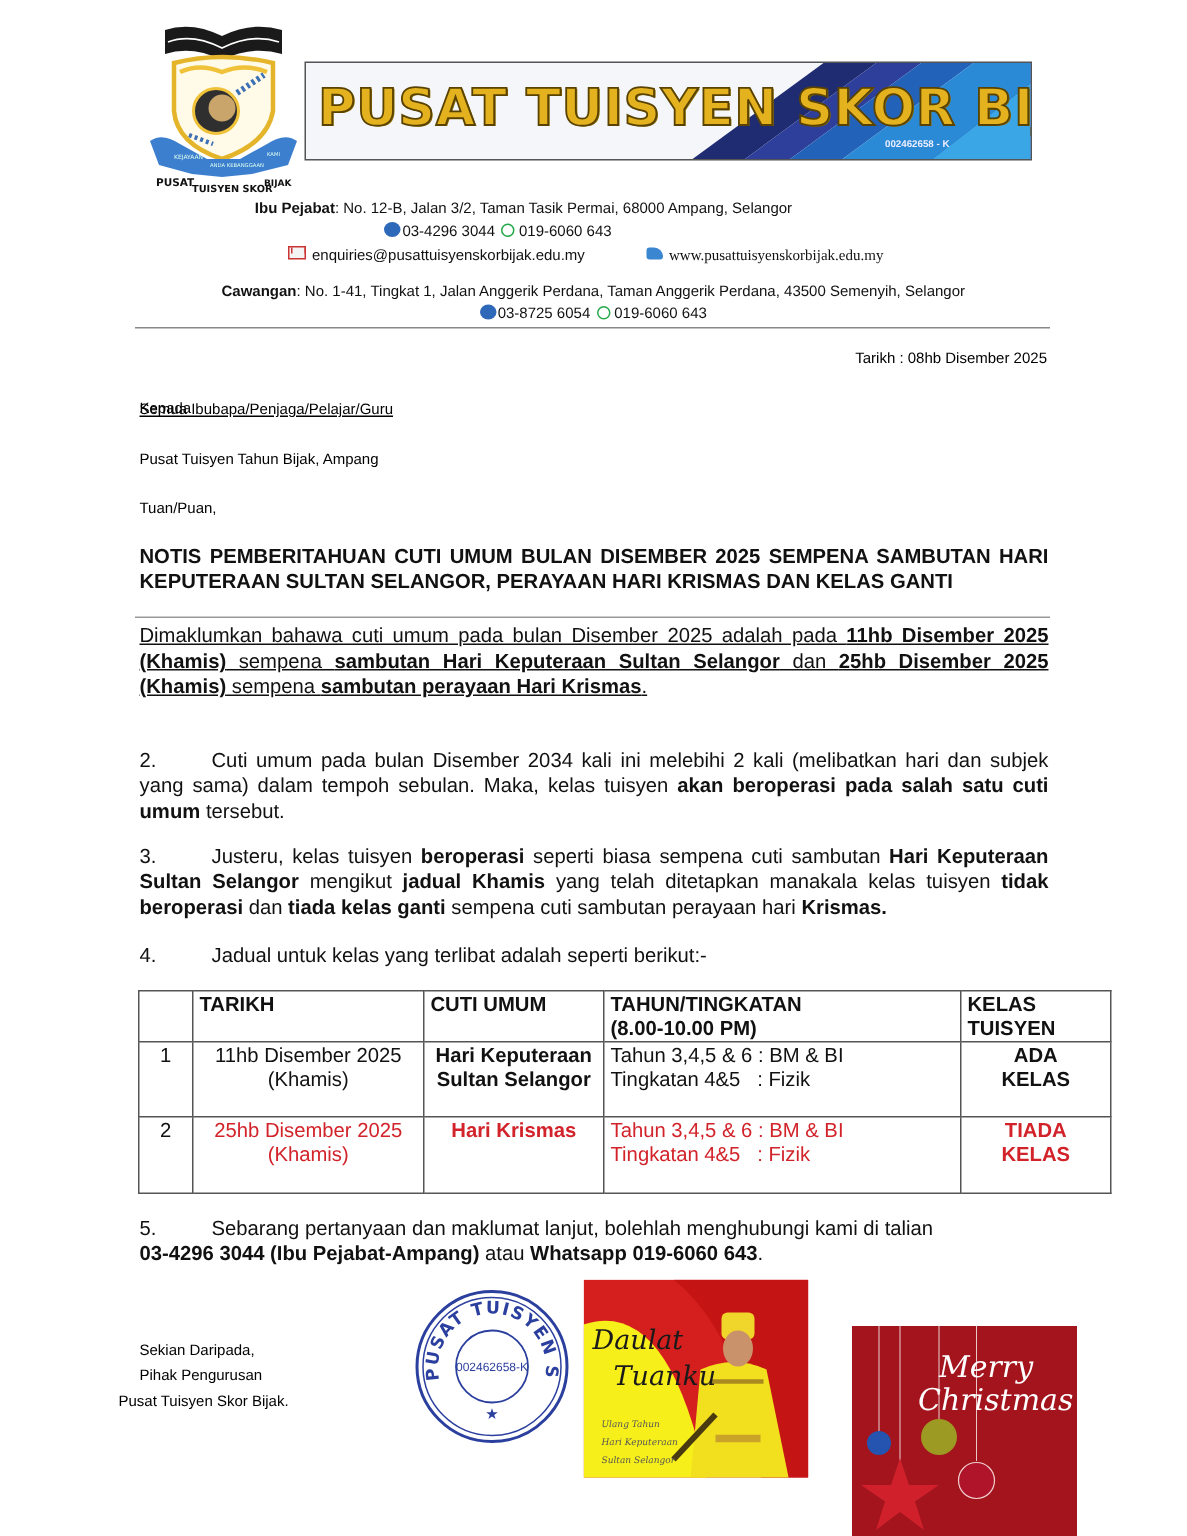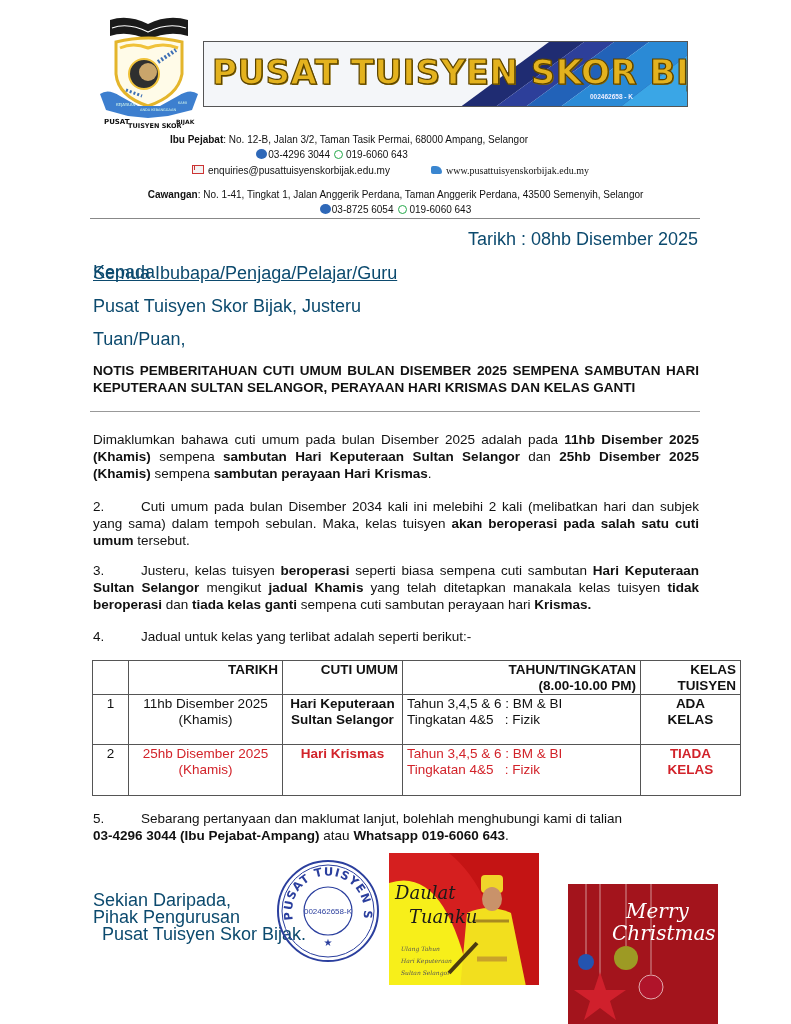--- a/index.html
+++ b/index.html
@@ -15,30 +15,30 @@
   
   .hdr { font-size:10px; color:#111; white-space:nowrap; text-align:center; line-height:13px; }
   .hdr b { font-weight:bold; }
   .ico-phone { display:inline-block; width:11px; height:10px; border-radius:50%; background:#2e68b8; vertical-align:-1px; margin-right:1px; }
   .ico-wa { display:inline-block; width:9px; height:9px; border-radius:50%; border:1.5px solid #25a84a; vertical-align:-1px; margin:0 3px 0 4px; box-sizing:border-box; }
   .ico-mail { display:inline-block; width:12px; height:9px; background:#f3f3f3; border:1px solid #c33; box-sizing:border-box; vertical-align:0; margin-right:4px; position:relative; }
   .ico-mail:after { content:""; position:absolute; left:1px; top:0; width:8px; height:4px; border-left:1.5px solid #c33; border-right:1.5px solid #c33; transform:skewX(0); }
   .ico-web { display:inline-block; width:11px; height:8px; background:#3a86d0; border-radius:2px 6px 2px 2px; vertical-align:0; margin-right:4px; }
   #hr1 { left:90px; top:218px; width:610px; height:0; border-top:1.5px solid #888; }
   
-  .txt { font-size:18px; line-height:17px; color:#0c4a6e; }
+  .txt { font-size:10px; line-height:17px; color:#000000; }
   .para { left:93px; width:606px; text-align:justify; font-size:13.5px; line-height:17px; }
   .para b { font-weight:bold; }
   .num { display:inline-block; width:48px; }
   #title-notice { left:93px; top:362px; width:606px; font-weight:bold; font-size:13.5px; line-height:17px; text-align:justify; text-align-last:left; }
   #hr2 { left:90px; top:411px; width:610px; border-top:1.5px solid #999; }
   
   #sched { position:absolute; left:92px; top:660px; border-collapse:collapse; font-size:13.5px; line-height:16px; }
   #sched td, #sched th { border:1px solid #555; vertical-align:top; padding:1px 4px 0 4px; }
-  #sched th { font-weight:bold; text-align:right; }
+  #sched th { font-weight:bold; text-align:left; }
   .red { color:#d2232a; }
   .c { text-align:center; }
   .bold { font-weight:bold; }
   
   #stamp { left:275px; top:858px; width:106px; height:106px; }
   #royal { left:389px; top:853px; width:150px; height:132px; overflow:hidden; }
   #xmas { left:568px; top:853px; width:150px; height:148px; overflow:hidden;margin-top:31px; }
 </style>
 </head>
 <body>
@@ -96,27 +96,27 @@
 </div>
 <div class="abs hdr" style="left:0; width:791px; top:203px;">
   <span class="ico-phone"></span><span>03-8725 6054</span><span class="ico-wa"></span><span>019-6060 643</span>
 </div>
 <div class="abs" id="hr1"></div>
 
 <div class="abs txt" style="right:93px; top:231px;">Tarikh  : 08hb Disember 2025</div>
 
 <div class="abs txt" style="left:93px; top:264px;">Kepada</div>
 <div class="abs txt" style="left:93px; top:265px;text-decoration:underline;">Semua Ibubapa/Penjaga/Pelajar/Guru</div>
-<div class="abs txt" style="left:93px; top:298px;">Pusat Tuisyen Skor Bijak, Justeru</div>
+<div class="abs txt" style="left:93px; top:298px;">Pusat Tuisyen Tahun Bijak, Ampang</div>
 <div class="abs txt" style="left:93px; top:331px;">Tuan/Puan,</div>
 
 <div class="abs" id="title-notice">NOTIS PEMBERITAHUAN CUTI UMUM BULAN DISEMBER 2025 SEMPENA SAMBUTAN HARI KEPUTERAAN SULTAN SELANGOR, PERAYAAN HARI KRISMAS DAN KELAS GANTI</div>
 <div class="abs" id="hr2"></div>
 
-<div class="abs para" style="top:431px;">
+<div class="abs para" style="top:415px;text-decoration:underline;">
   <span>Dimaklumkan bahawa cuti umum pada bulan Disember 2025 adalah pada </span><b>11hb Disember 2025 (Khamis)</b><span> sempena </span><b>sambutan Hari Keputeraan Sultan Selangor</b><span> dan </span><b>25hb Disember 2025 (Khamis)</b><span> sempena </span><b>sambutan perayaan Hari Krismas</b><span>.</span>
 </div>
 
 <div class="abs para" style="top:498px;">
   <span class="num">2.</span><span>Cuti umum pada bulan Disember 2034 kali ini melebihi 2 kali (melibatkan hari dan subjek yang sama) dalam tempoh sebulan. Maka, kelas tuisyen </span><b>akan beroperasi pada salah satu cuti umum</b><span> tersebut.</span>
 </div>
 
 <div class="abs para" style="top:562px;">
   <span class="num">3.</span><span>Justeru, kelas tuisyen </span><b>beroperasi</b><span> seperti biasa sempena cuti sambutan </span><b>Hari Keputeraan Sultan Selangor</b><span> mengikut </span><b>jadual Khamis</b><span> yang telah ditetapkan manakala kelas tuisyen </span><b>tidak beroperasi</b><span> dan </span><b>tiada kelas ganti</b><span> sempena cuti sambutan perayaan hari </span><b>Krismas.</b>
 </div>
@@ -188,21 +188,21 @@
 </tbody>
   </table>
 
 <div class="abs para" style="top:810px;">
   <div><span class="num">5.</span><span>Sebarang pertanyaan dan maklumat lanjut, bolehlah menghubungi kami di talian</span></div>
   <div><b>03-4296 3044 (Ibu Pejabat-Ampang)</b><span> atau </span><b>Whatsapp 019-6060 643</b><span>.</span></div>
 </div>
 
 <div class="abs txt" style="left:93px; top:876px;margin-top:16px;">Sekian Daripada,</div>
 <div class="abs txt" style="left:93px; top:909px;">Pihak Pengurusan</div>
-<div class="abs txt" style="left:102px; top:926px;">Pusat Tuisyen Skor Bijak.</div>
+<div class="abs txt" style="left:79px; top:926px;">Pusat Tuisyen Skor Bijak.</div>
 
 <div class="abs" id="stamp">
   <svg width="106" height="106" viewBox="0 0 106 106">
     <defs>
       <path id="ringpath" d="M 18 62 A 36 36 0 1 1 88 62"></path>
     </defs>
     <circle cx="53" cy="53" r="50" fill="none" stroke="#2b3f9e" stroke-width="2"></circle>
     <circle cx="53" cy="53" r="46" fill="none" stroke="#2b3f9e" stroke-width="1"></circle>
     <circle cx="53" cy="53" r="24" fill="none" stroke="#2b3f9e" stroke-width="1.2"></circle>
     <text font-size="11.5" font-weight="bold" fill="#2b3f9e" font-family="DejaVu Sans, sans-serif" letter-spacing="1">

